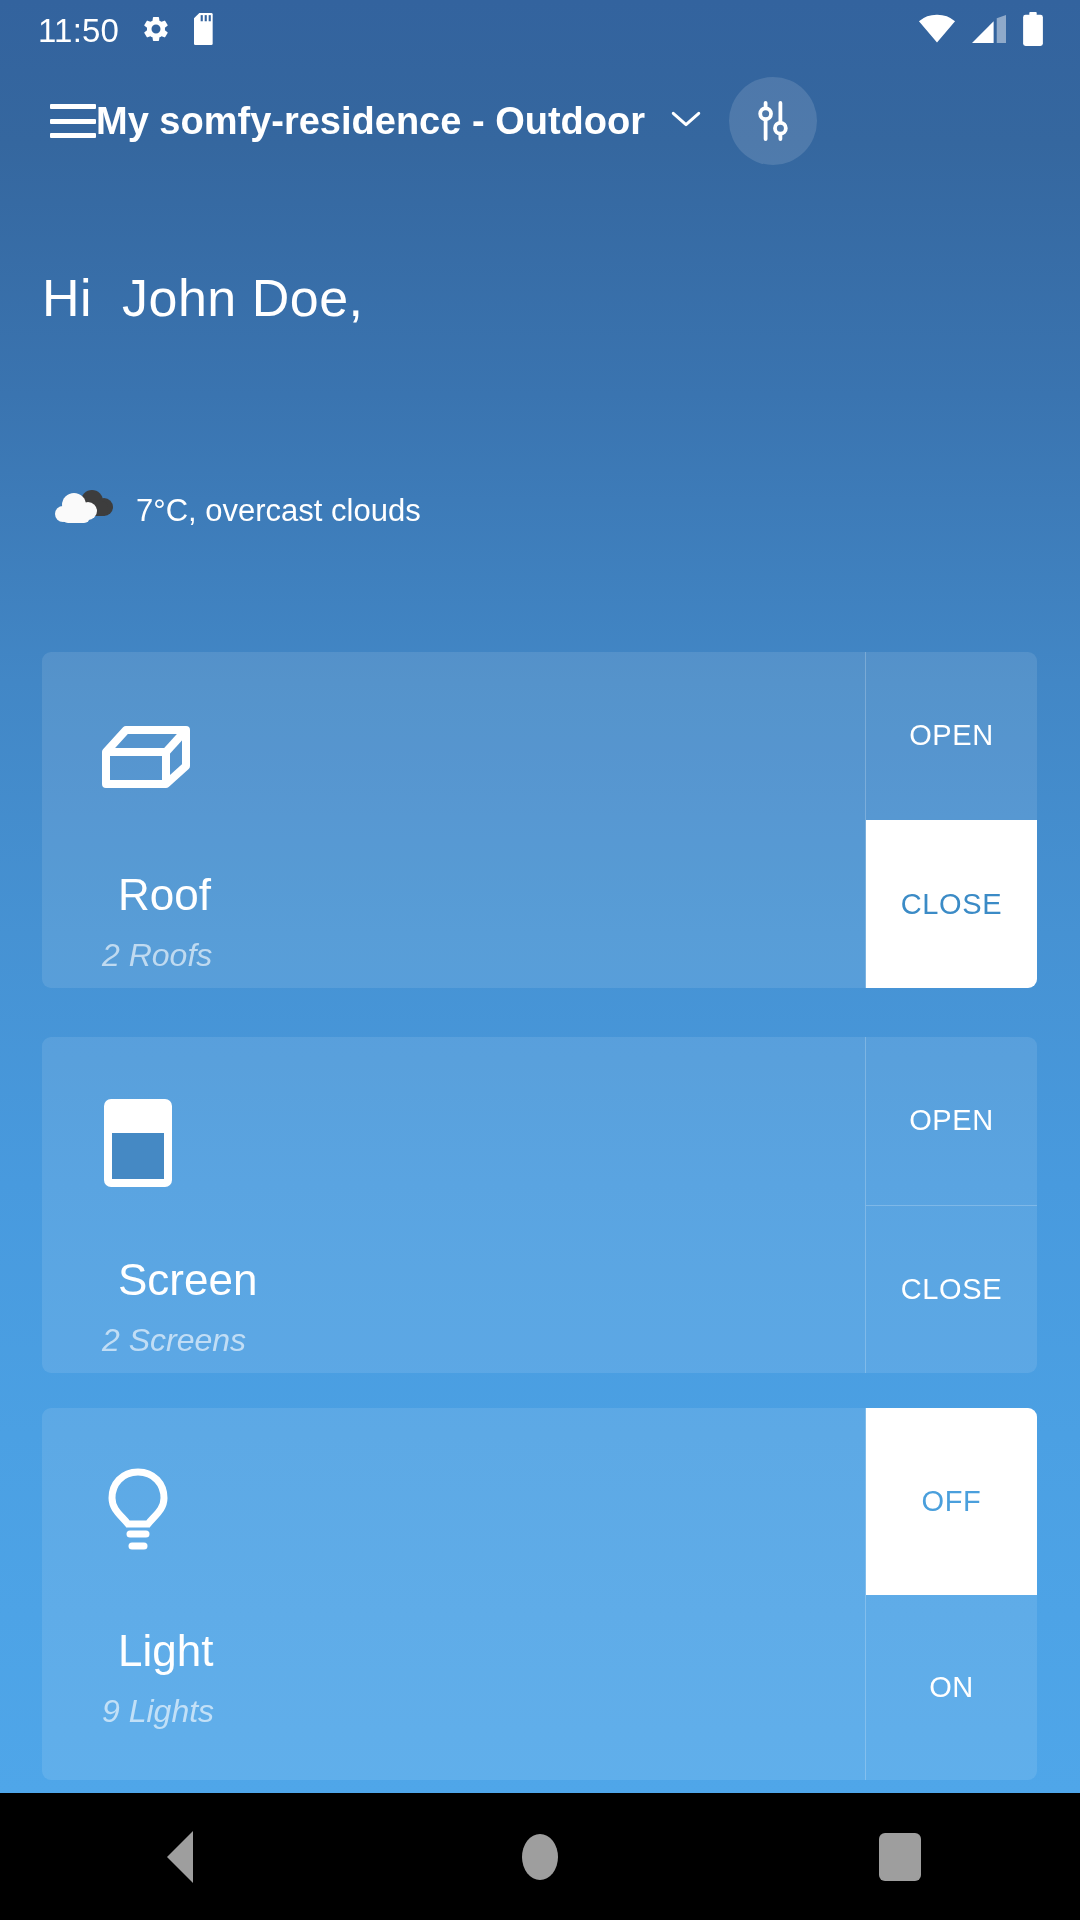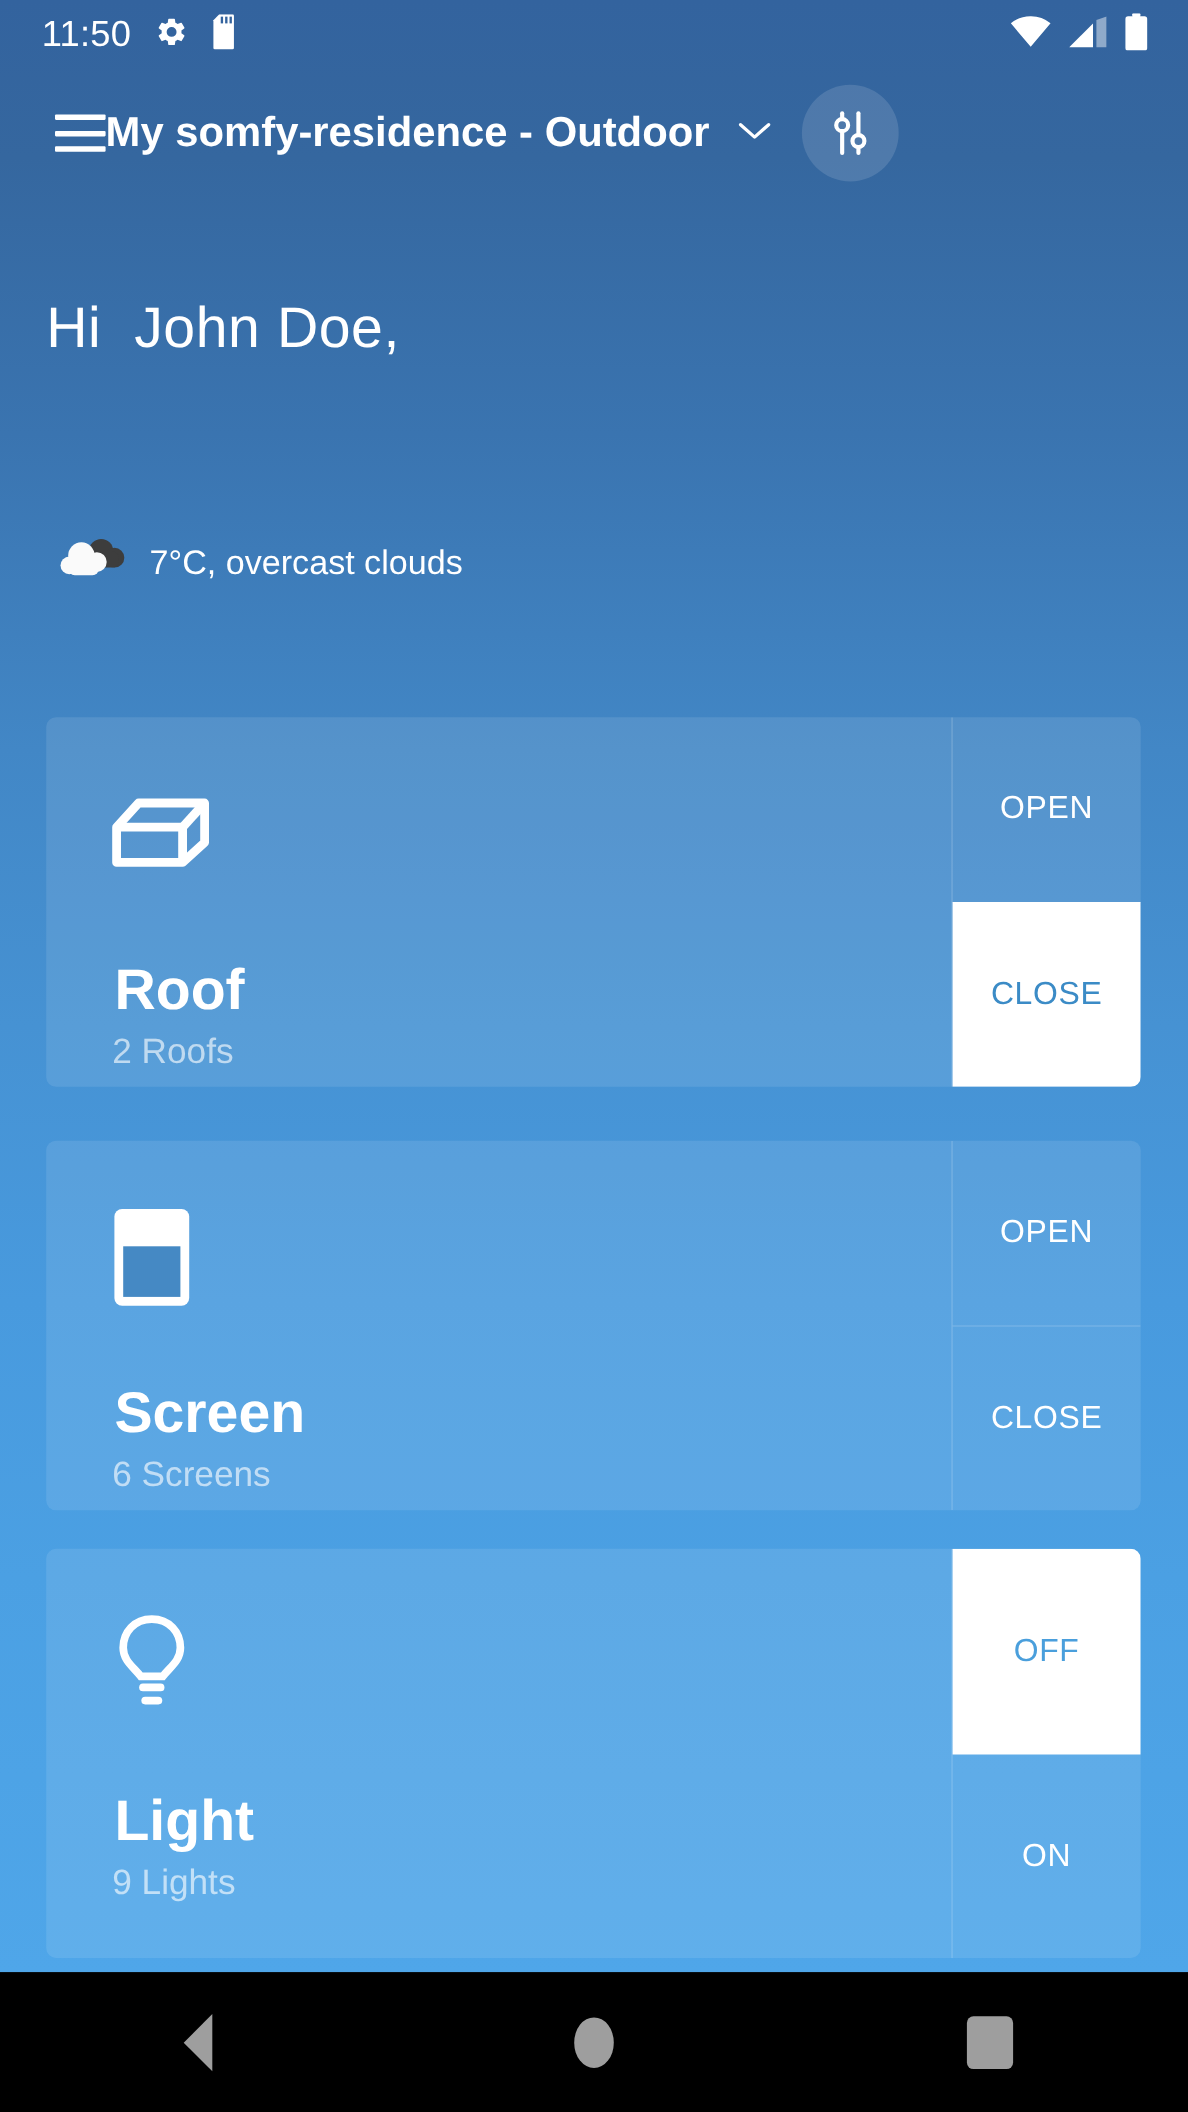--- a/index.html
+++ b/index.html
@@ -99,26 +99,26 @@
   #card-screen { top:1037px; height:336px; }
   #card-light  { top:1408px; height:372px; }
 
   .card-body { position:relative; flex:1; }
   .card-icon {
     position:absolute; left:58px; top:60px;
     width:92px; height:92px;
     display:flex; align-items:center; justify-content:flex-start;
   }
   .card-title {
-    position:absolute; left:62px; top:218px;
-    color:#fff; font-size:52px; font-weight:700;
+    position:absolute; left:76px; top:218px;
+    color:#fff; font-size:44px; font-weight:400;
   }
   .card-sub {
     position:absolute; left:60px; top:285px;
-    color:rgba(255,255,255,0.62); font-size:32px; font-weight:300;
+    color:rgba(255,255,255,0.62); font-size:32px; font-weight:300;font-style:italic;
   }
 
   .card-actions {
     width:172px;
     border-left:1px solid rgba(255,255,255,0.22);
     display:flex; flex-direction:column;
   }
   .action {
     flex:1;
     display:flex; align-items:center; justify-content:center;
@@ -256,21 +256,21 @@
 
     <div class="card" id="card-screen">
       <div class="card-body">
         <div class="card-icon">
           <svg width="76" height="92" viewBox="0 0 76 92">
             <rect x="4" y="2" width="68" height="88" rx="7" fill="#ffffff"></rect>
             <rect x="12" y="36" width="52" height="46" fill="#4589c4"></rect>
           </svg>
         </div>
         <div class="card-title">Screen</div>
-        <div class="card-sub">6 Screens</div>
+        <div class="card-sub">2 Screens</div>
       </div>
       <div class="card-actions">
         <div class="action">OPEN</div>
         <div class="action divider">CLOSE</div>
       </div>
     </div>
 
     <div class="card" id="card-light">
       <div class="card-body">
         <div class="card-icon">

